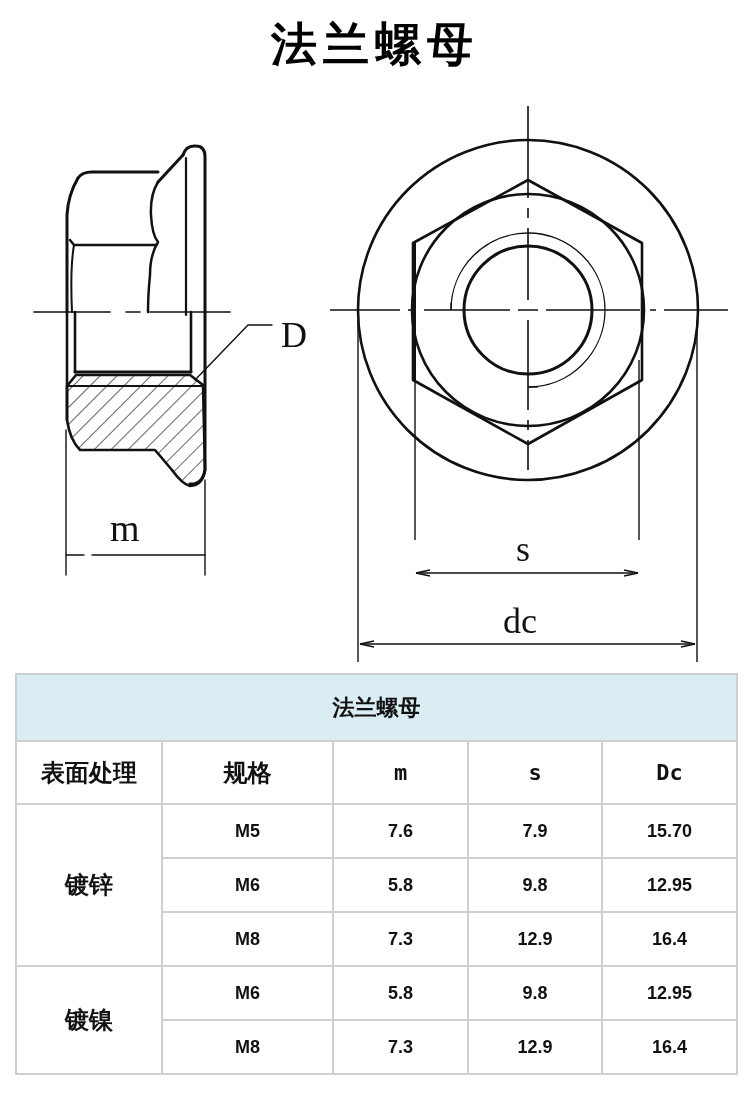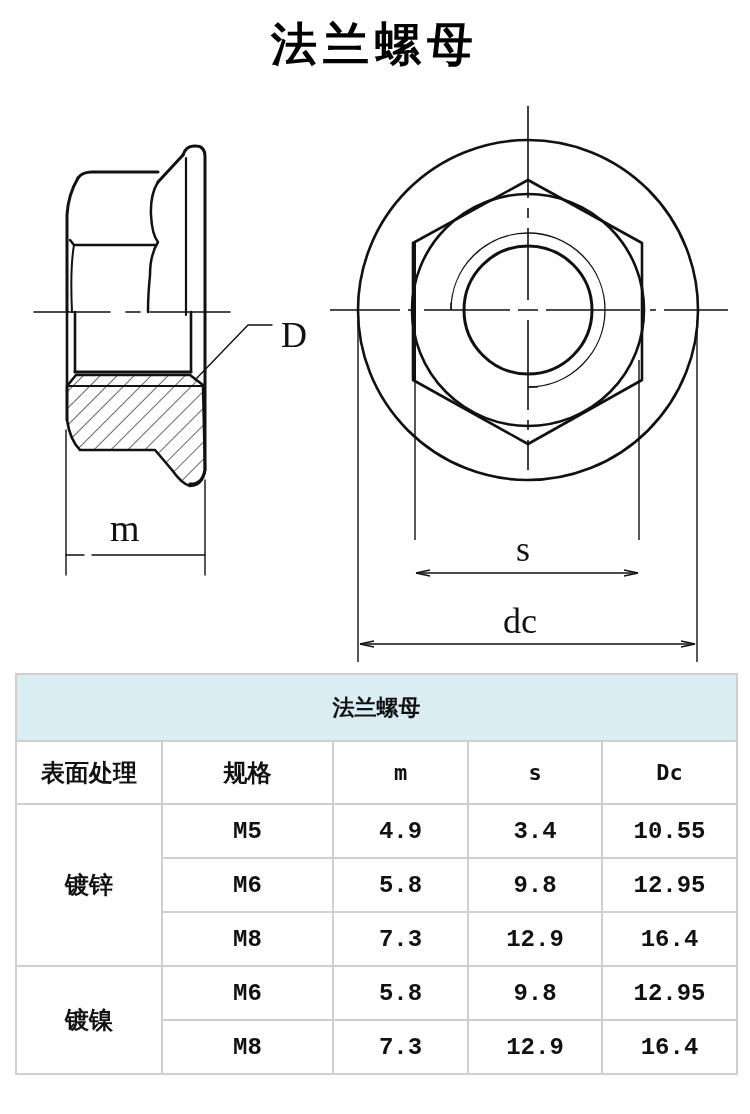--- a/index.html
+++ b/index.html
@@ -14,22 +14,22 @@
 
   table.spec { position: absolute; left: 15px; top: 673px; width: 721px;
                border-collapse: collapse; table-layout: fixed; }
   table.spec td, table.spec th { border: 2px solid #cfcfcf; text-align: center;
                vertical-align: middle; padding: 0; }
   .caption-cell { background: #d9edf3; height: 65px; font-size: 22px; font-weight: bold;
                   font-family: "DejaVu Serif", "Liberation Serif", serif; border-top: none; border-left: none; border-right: none;}
   .head-cell { height: 61px; font-size: 24px; font-weight: bold;
                font-family: "DejaVu Serif", "Liberation Serif", serif; border-radius: 25px; }
   .head-cell.mono { font-family: "DejaVu Sans Mono", "Liberation Mono", monospace; font-size: 22px; }
-  .data-cell { height: 52px; font-size: 24px; font-weight: bold;
-               font-family: Liberation Mono, monospace; letter-spacing: 0px; }
+  .data-cell { height: 52px; font-size: 18px; font-weight: bold;
+               font-family: Liberation Sans, sans-serif; letter-spacing: 0px; }
   .group-cell { font-size: 24px; font-weight: bold;
                 font-family: "DejaVu Serif", "Liberation Serif", serif; margin-top: 36px; }
 </style>
 </head>
 <body>
 
 <div class="title">法兰螺母</div>
 
 <div class="drawing">
   <svg viewBox="0 0 750 670" xmlns="http://www.w3.org/2000/svg">
@@ -122,23 +122,23 @@
     <td class="head-cell">表面处理</td>
     <td class="head-cell">规格</td>
     <td class="head-cell mono">m</td>
     <td class="head-cell mono">s</td>
     <td class="head-cell mono">Dc</td>
   </tr>
 
   <tr>
     <td rowspan="3" class="group-cell">镀锌</td>
     <td class="data-cell">M5</td>
-    <td class="data-cell">4.9</td>
-    <td class="data-cell">3.4</td>
-    <td class="data-cell">10.55</td>
+    <td class="data-cell">7.6</td>
+    <td class="data-cell">7.9</td>
+    <td class="data-cell">15.70</td>
   </tr>
   <tr>
     <td class="data-cell">M6</td>
     <td class="data-cell">5.8</td>
     <td class="data-cell">9.8</td>
     <td class="data-cell">12.95</td>
   </tr>
   <tr>
     <td class="data-cell">M8</td>
     <td class="data-cell">7.3</td>

